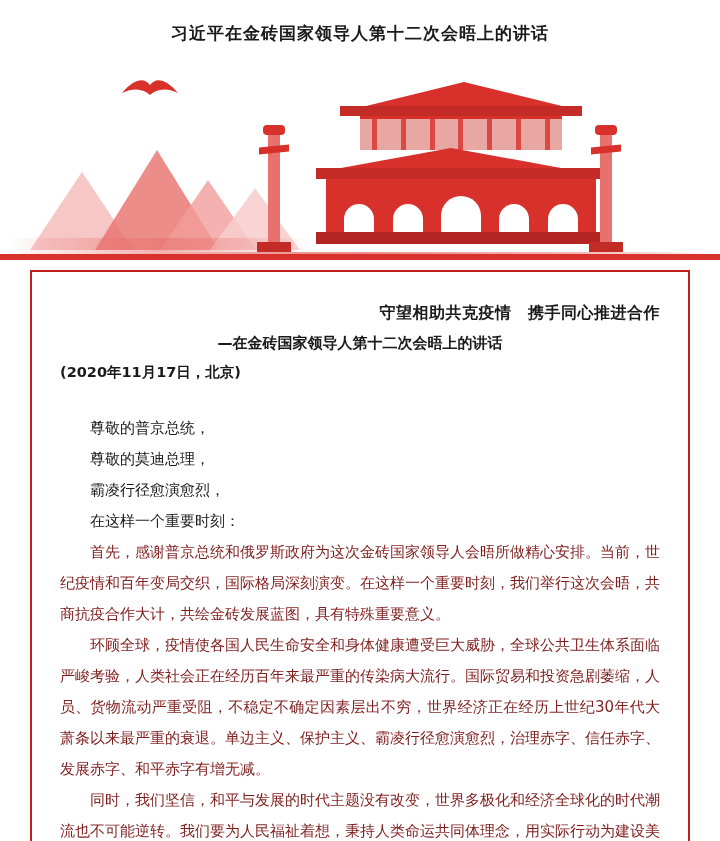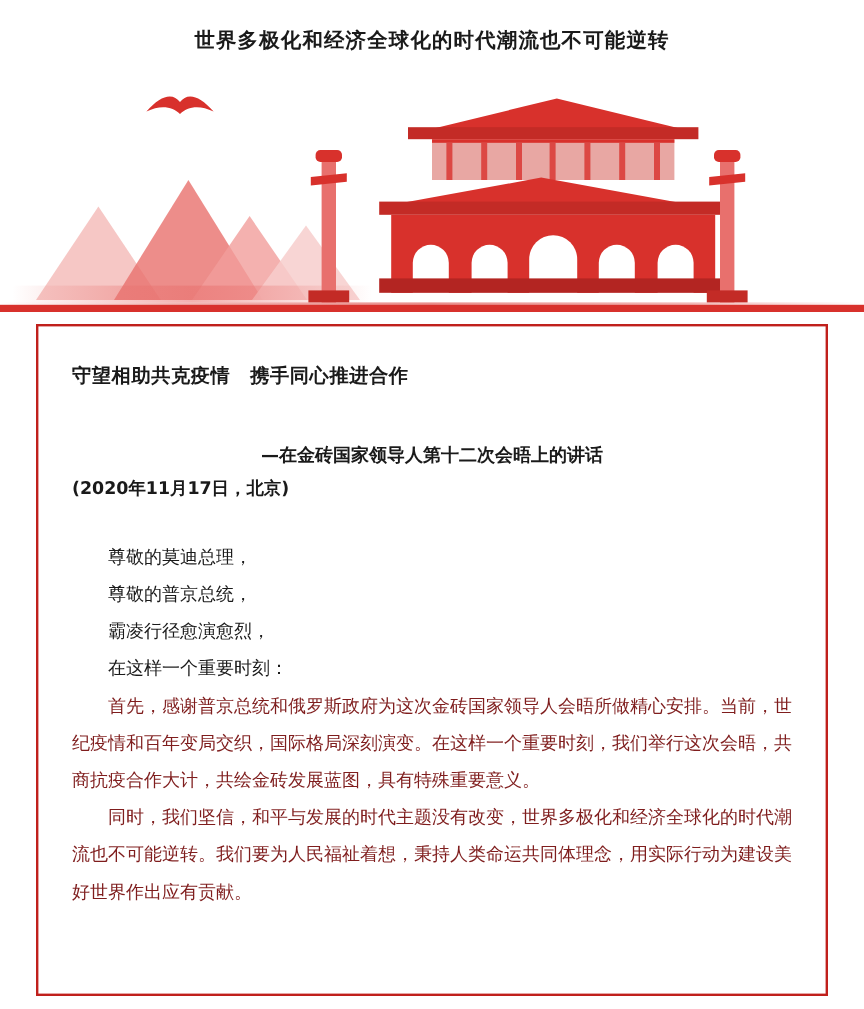--- a/index.html
+++ b/index.html
@@ -223,34 +223,33 @@
 
   
   .article {
     margin: 10px 30px 0 30px;
     border: 2px solid #c0201c;
     background: #ffffff;
     padding: 26px 28px 14px 28px;
     min-height: 560px;
   }
   .doc-title {
-    text-align: left;
+    text-align: right;
     font-size: 16px;
     font-weight: bold;
     color: #1a1a1a;
     line-height: 30px;
     letter-spacing: .5px;
   }
   .doc-subtitle {
     text-align: center;
     font-size: 15px;
     font-weight: bold;
     color: #1a1a1a;
     line-height: 30px;
-    margin-top: 36px;
   }
   .doc-date, .doc-author {
     text-align: left;
     font-size: 14.5px;
     font-weight: bold;
     color: #1a1a1a;
     line-height: 29px;
   }
   .salutations {
     margin-top: 26px;
@@ -268,21 +267,21 @@
     text-align: justify;
     text-indent: 2em;
     margin: 0;
   }
 </style>
 </head>
 <body>
 
 <div class="page">
 
-  <div class="banner-title">世界多极化和经济全球化的时代潮流也不可能逆转</div>
+  <div class="banner-title">习近平在金砖国家领导人第十二次会晤上的讲话</div>
 
   <div class="hero">
 
     <div class="mountain mtn1"></div>
     <div class="mountain mtn2"></div>
     <div class="mountain mtn3"></div>
     <div class="mountain mtn4"></div>
     <div class="hill-fade"></div>
 
     <svg class="bird" viewBox="0 0 60 28">
@@ -324,23 +323,24 @@
     <div class="ground"></div>
     <div class="red-band"></div>
   </div>
 
   <div class="article">
     <div class="doc-title">守望相助共克疫情　携手同心推进合作</div>
     <div class="doc-subtitle">—在金砖国家领导人第十二次会晤上的讲话</div>
     <div class="doc-date">(2020年11月17日，北京)</div>
 
     <div class="salutations">
+      <div class="salutation">尊敬的普京总统，</div>
       <div class="salutation">尊敬的莫迪总理，</div>
-      <div class="salutation">尊敬的普京总统，</div>
       <div class="salutation">霸凌行径愈演愈烈，</div>
       <div class="salutation">在这样一个重要时刻：</div>
     </div>
 
     <p class="para">首先，感谢普京总统和俄罗斯政府为这次金砖国家领导人会晤所做精心安排。当前，世纪疫情和百年变局交织，国际格局深刻演变。在这样一个重要时刻，我们举行这次会晤，共商抗疫合作大计，共绘金砖发展蓝图，具有特殊重要意义。</p>
+    <p class="para">环顾全球，疫情使各国人民生命安全和身体健康遭受巨大威胁，全球公共卫生体系面临严峻考验，人类社会正在经历百年来最严重的传染病大流行。国际贸易和投资急剧萎缩，人员、货物流动严重受阻，不稳定不确定因素层出不穷，世界经济正在经历上世纪30年代大萧条以来最严重的衰退。单边主义、保护主义、霸凌行径愈演愈烈，治理赤字、信任赤字、发展赤字、和平赤字有增无减。</p>
     <p class="para">同时，我们坚信，和平与发展的时代主题没有改变，世界多极化和经济全球化的时代潮流也不可能逆转。我们要为人民福祉着想，秉持人类命运共同体理念，用实际行动为建设美好世界作出应有贡献。</p>
   </div>
 
 </div>
 
 </body></html>

